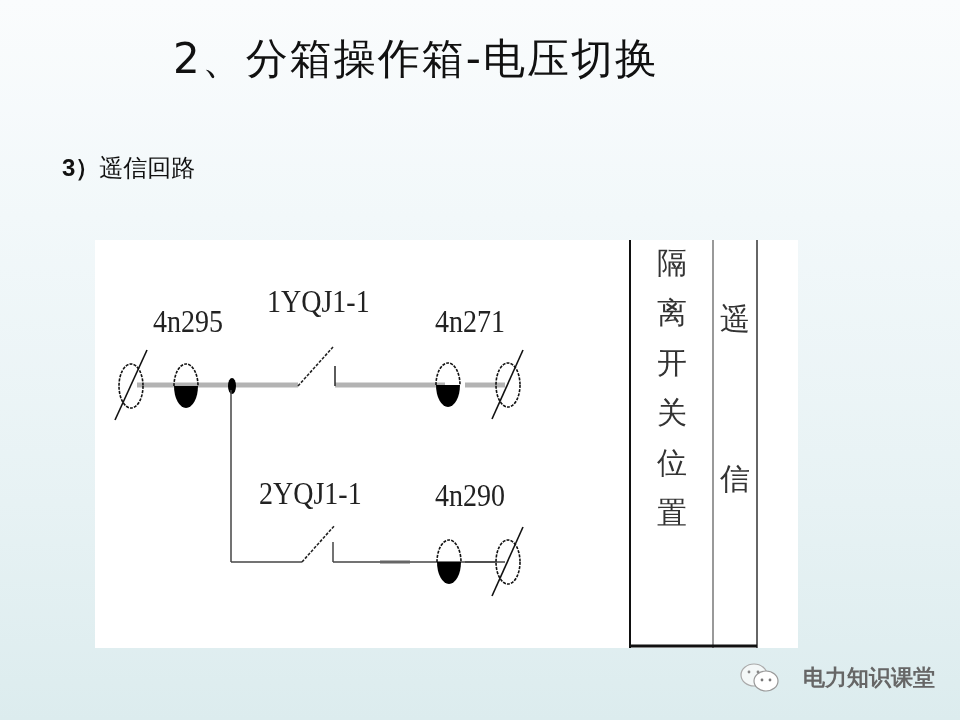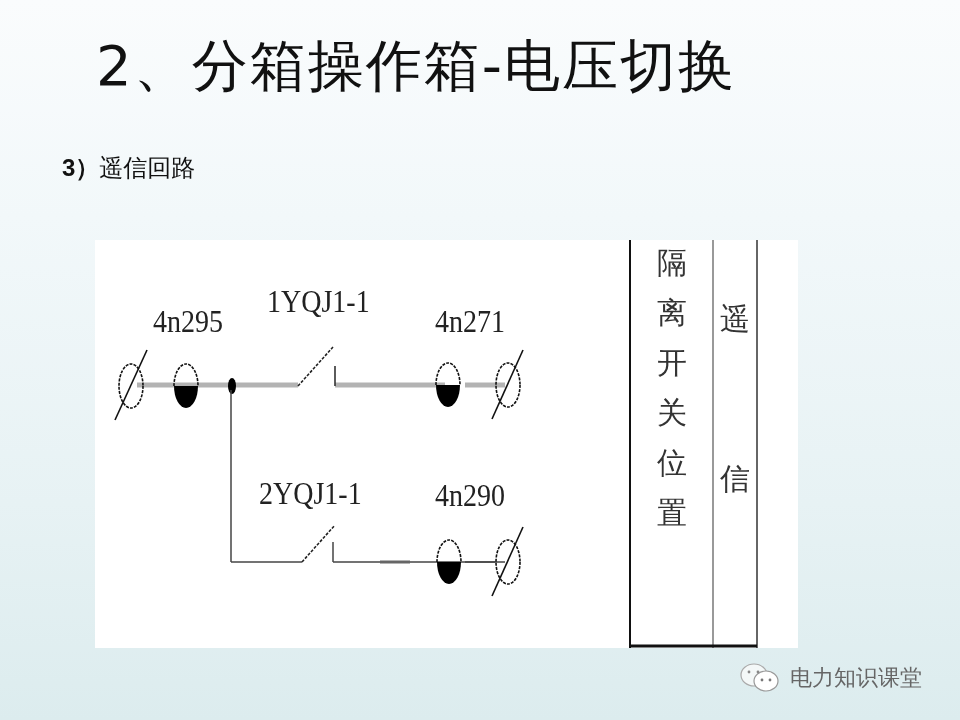--- a/index.html
+++ b/index.html
@@ -3,42 +3,42 @@
 <meta charset="utf-8">
 <style>
   html, body { margin: 0; padding: 0; }
   body {
     width: 960px; height: 720px; overflow: hidden; position: relative;
     background: linear-gradient(180deg, #fafcfd 0%, #f2f8fa 30%, #e7f2f4 70%, #dcecee 100%);
     font-family: "DejaVu Sans", "Liberation Sans", sans-serif;
   }
   .slide-title {
     position: absolute; left: 0; top: 38px; width: 832px; text-align: center;
-    font-size: 56px; color: #111; letter-spacing: 2px; line-height: 1;
+    font-size: 42px; color: #111; letter-spacing: 2px; line-height: 1;
   }
   .subtitle {
     position: absolute; left: 62px; top: 120px; font-size: 24px; color: #111; line-height: 1; margin-top: 36px;
   }
   .subtitle .num { font-family: "Liberation Sans", sans-serif; font-weight: bold; }
   .diagram {
     position: absolute; left: 95px; top: 240px; width: 703px; height: 408px;
     background: #ffffff;
   }
   .diagram svg { position: absolute; left: 0; top: 0; }
   .lbl {
     position: absolute; font-family: "Liberation Serif", "DejaVu Serif", serif;
     font-size: 28px; color: #222; line-height: 1; transform: scaleY(1.15); transform-origin: left top;
   }
   .vcol {
     position: absolute; display: flex; flex-direction: column; align-items: center;
     font-size: 30px; color: #333; line-height: 1;
   }
   .watermark {
-    position: absolute; left: 738px; top: 662px; display: flex; align-items: center; gap: 6px;
-    color: #666; font-size: 22px;
+    position: absolute; left: 738px; top: 662px; display: flex; align-items: center; gap: 19px;
+    color: #666; font-size: 22px; font-weight: bold;
   }
   .wm-icon { width: 46px; height: 32px; position: relative; }
 </style>
 </head>
 <body>
 
 <div class="slide-title">2、分箱操作箱-电压切换</div>
 
 <div class="subtitle">
   <span class="num">3）</span><span>遥信回路</span>

